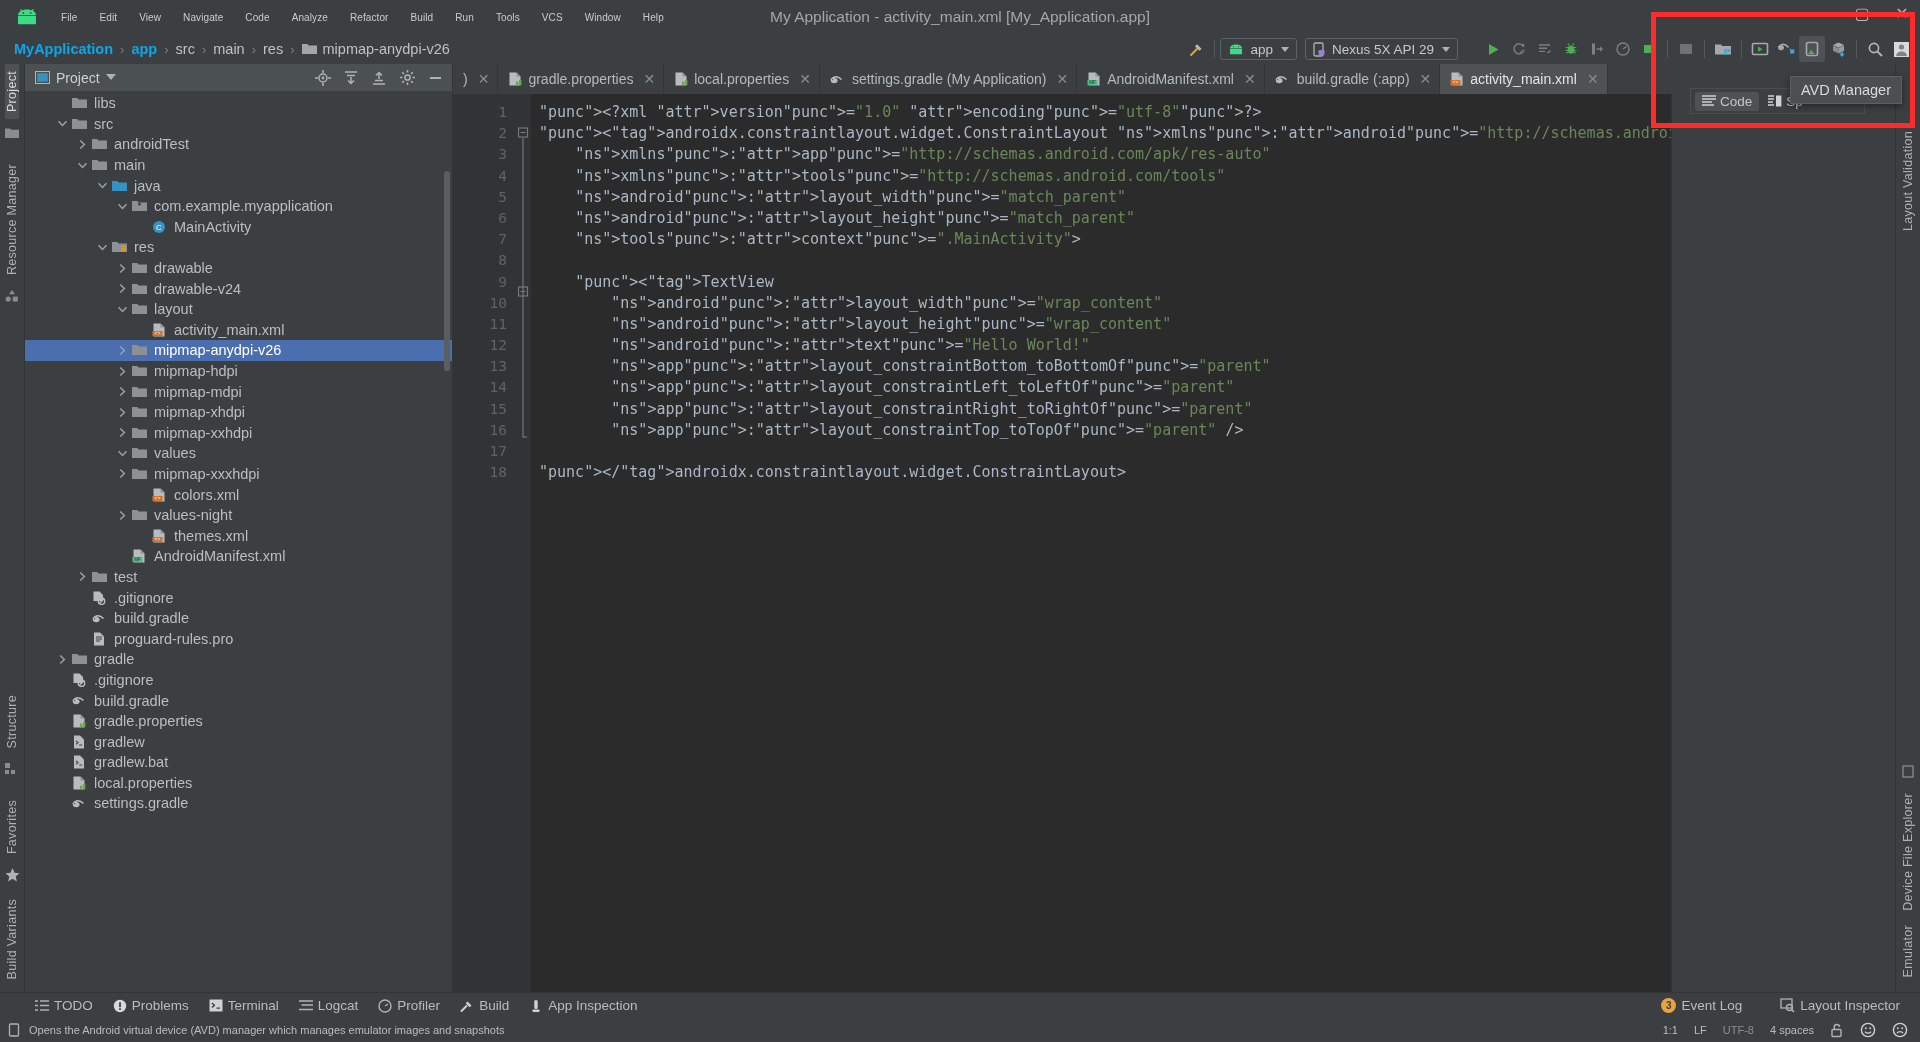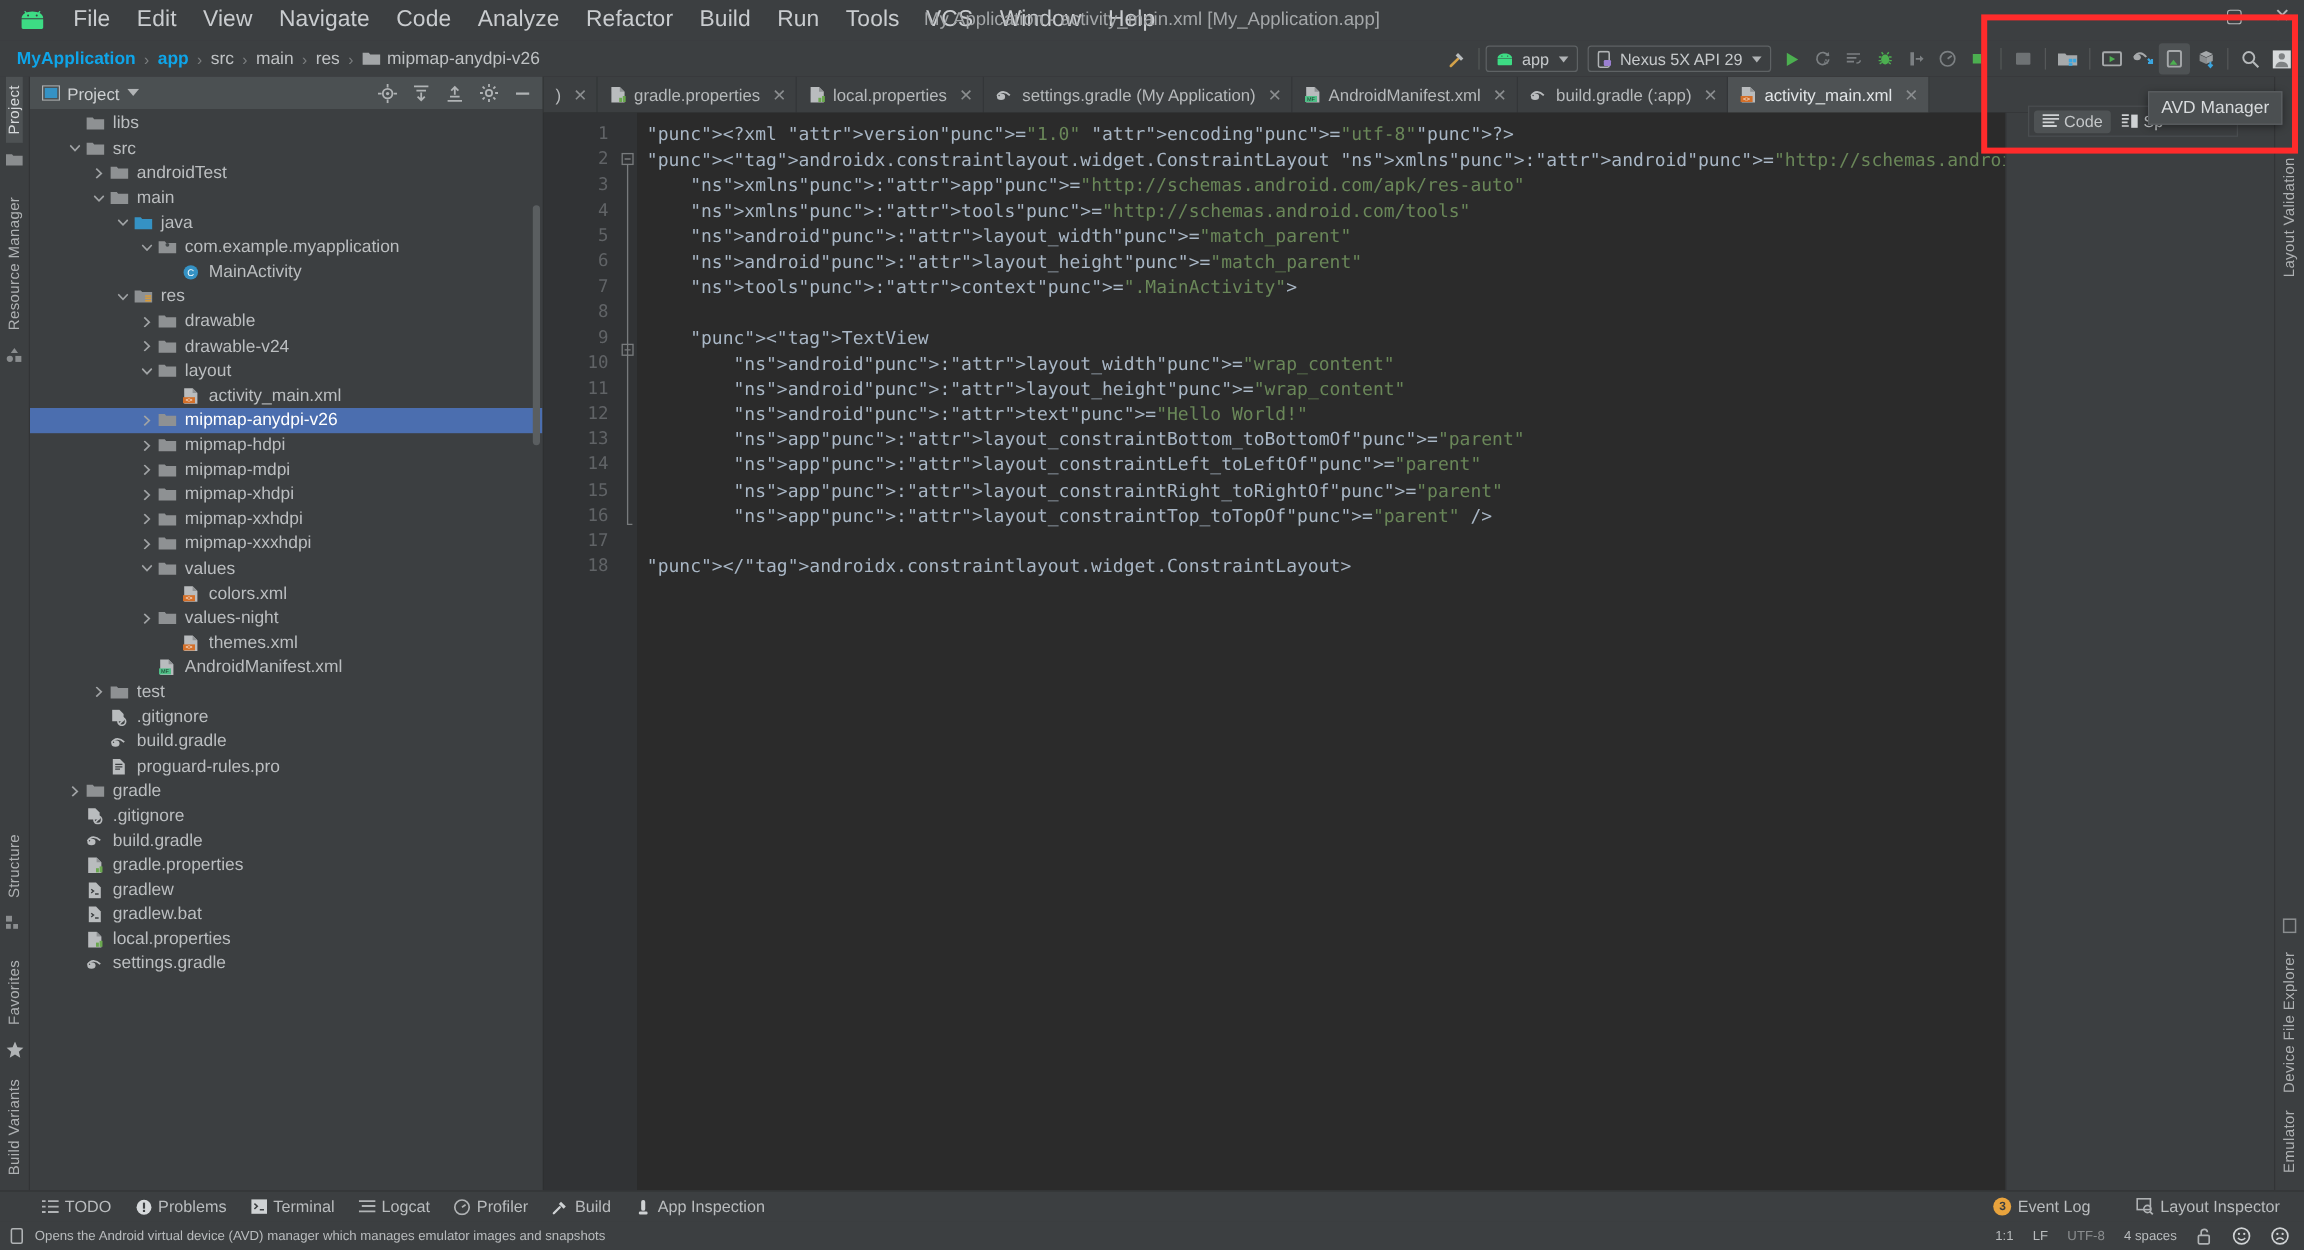--- a/index.html
+++ b/index.html
@@ -13,21 +13,21 @@
   }
   .ide { position: relative; width: 1920px; height: 1042px; display: flex; flex-direction: column; }
 
   
   .menubar {
     height: 34px; background: #3c3f41; display: flex; align-items: center;
     position: relative; flex: 0 0 34px;
   }
   .droid-logo { width: 26px; height: 26px; margin: 0 10px 0 14px; display:flex; align-items:center; justify-content:center; }
   .menu-item {
-    font-size: 19px; color: #c9cccf; padding: 3px 11px; cursor: default;
+    font-size: 10px; color: #c9cccf; padding: 3px 11px; cursor: default;
     letter-spacing: .1px;
   }
   .win-title {
     position: absolute; left: 0; right: 0; text-align: center;
     font-size: 15.5px; color: #a4a7a9; pointer-events: none;
   }
   .win-btns { position:absolute; right: 8px; top: 4px; display:flex; gap:20px; align-items:center; }
   .win-btn { width:20px; height:20px; color:#b2b5b7; font-size:16px; line-height:20px; text-align:center; }
 
   
@@ -220,21 +220,21 @@
         <svg width="16" height="11" viewBox="0 0 24 16">
             <path d="M3 7h18v7a1.2 1.2 0 0 1-1.2 1.2H4.2A1.2 1.2 0 0 1 3 14z" fill="#3ddc84"></path>
             <path d="M3 6.2C3 2.9 7 .6 12 .6s9 2.3 9 5.6z" fill="#3ddc84"></path>
             <circle cx="8.4" cy="3.9" r=".8" fill="#3c3f41"></circle>
             <circle cx="15.6" cy="3.9" r=".8" fill="#3c3f41"></circle>
           </svg>
         <span>app</span>
         <span class="caret"></span>
       </div>
 
-      <div class="combo" style="margin-right:4px">
+      <div class="combo" style="margin-right:22px">
         <svg width="13" height="15" viewBox="0 0 13 15">
             <rect x="1" y="1" width="9" height="13" rx="1.4" fill="none" stroke="#b0b3b5" stroke-width="1.3"></rect>
             <rect x="5.5" y="8" width="6" height="5" rx="1" fill="#9a7fd0"></rect>
           </svg>
         <span>Nexus 5X API 29</span>
         <span class="caret"></span>
       </div>
 
       <div class="tb-btn">
         <svg width="15" height="15" viewBox="0 0 15 15">
@@ -651,44 +651,44 @@
             <span style="display: flex; align-items: center; width: 17px; margin-left: 3px;">
               <svg width="15" height="12" viewBox="0 0 15 12">
                 <path d="M0 1h5.3l1.2 1.4H15V11H0z" fill="#8e9193"></path>
               </svg>
             </span>
             <span class="tlabel">mipmap-xxhdpi</span>
           </div>
           <div class="trow">
             <span style="width: 90px; flex: 0 0 auto;"></span>
             <span class="arrow">
+              <svg width="9" height="7" viewBox="0 0 9 7">
+                <path d="M0.5 1.2L4.5 5.4 8.5 1.2" stroke="#a0a3a5" stroke-width="1.4" fill="none"></path>
+              </svg>
+            </span>
+            <span style="display: flex; align-items: center; width: 17px; margin-left: 3px;">
+              <svg width="15" height="12" viewBox="0 0 15 12">
+                <path d="M0 1h5.3l1.2 1.4H15V11H0z" fill="#8e9193"></path>
+              </svg>
+            </span>
+            <span class="tlabel">values</span>
+          </div>
+          <div class="trow">
+            <span style="width: 90px; flex: 0 0 auto;"></span>
+            <span class="arrow">
               <svg width="7" height="9" viewBox="0 0 7 9">
                 <path d="M1.2 0.5L5.4 4.5 1.2 8.5" stroke="#a0a3a5" stroke-width="1.4" fill="none"></path>
               </svg>
             </span>
             <span style="display: flex; align-items: center; width: 17px; margin-left: 3px;">
               <svg width="15" height="12" viewBox="0 0 15 12">
                 <path d="M0 1h5.3l1.2 1.4H15V11H0z" fill="#8e9193"></path>
               </svg>
             </span>
             <span class="tlabel">mipmap-xxxhdpi</span>
-          </div>
-          <div class="trow">
-            <span style="width: 90px; flex: 0 0 auto;"></span>
-            <span class="arrow">
-              <svg width="9" height="7" viewBox="0 0 9 7">
-                <path d="M0.5 1.2L4.5 5.4 8.5 1.2" stroke="#a0a3a5" stroke-width="1.4" fill="none"></path>
-              </svg>
-            </span>
-            <span style="display: flex; align-items: center; width: 17px; margin-left: 3px;">
-              <svg width="15" height="12" viewBox="0 0 15 12">
-                <path d="M0 1h5.3l1.2 1.4H15V11H0z" fill="#8e9193"></path>
-              </svg>
-            </span>
-            <span class="tlabel">values</span>
           </div>
           <div class="trow">
             <span style="width: 110px; flex: 0 0 auto;"></span>
             <span class="arrow"></span>
             <span style="display: flex; align-items: center; width: 17px; margin-left: 3px;">
               <svg width="14" height="14" viewBox="0 0 14 14">
                 <path d="M1.5 0.5h7l4 4v9h-11z" fill="#b9bcbe"></path>
                 <path d="M8.5 0.5v4h4" fill="#8e9193"></path>
                 <rect x="0.5" y="8" width="10" height="5" fill="#d4702a"></rect>
                 <text x="5.5" y="12.2" font-size="5" fill="#fff" text-anchor="middle" font-family="Liberation Sans">&lt;&gt;</text>

